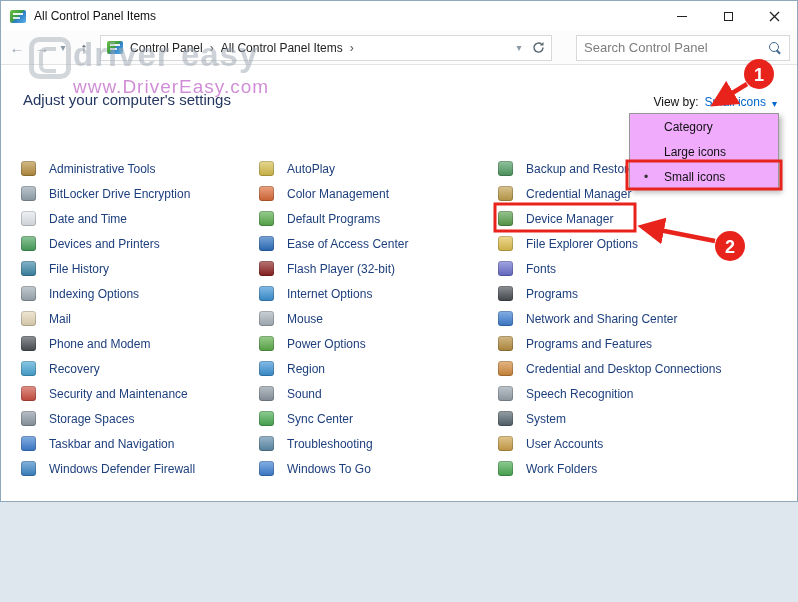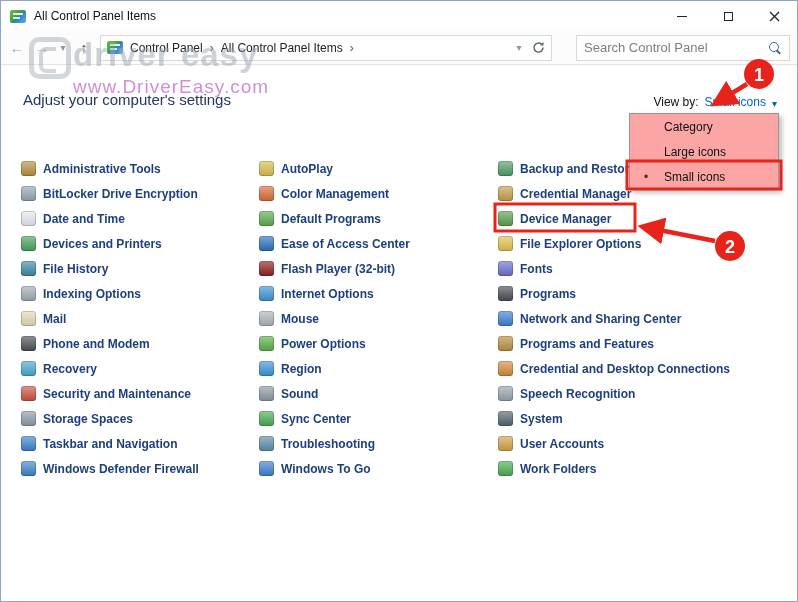--- a/index.html
+++ b/index.html
@@ -3,21 +3,21 @@
 <meta charset="utf-8">
 <style>
   :root{
     --annotation:#e8231c;
     --link:#0066cc;
     --item-text:#1d3f7d;
     --heading:#23365f;
   }
   *{box-sizing:border-box;margin:0;padding:0}
   body{margin:0;background:#dfe7ee;font-family:"Liberation Sans","DejaVu Sans",sans-serif;}
-  .app{position:relative;width:798px;height:602px;background:#fff;border:1px solid #8fa8bc;overflow:hidden;}
+  .app{position:relative;width:798px;height:502px;background:#fff;border:1px solid #8fa8bc;overflow:hidden;}
 
   
   .titlebar{height:30px;display:flex;align-items:center;background:#fff;padding-left:9px;}
   .cp-mini{width:16px;height:13px;border-radius:2px;background:linear-gradient(135deg,#6cc04a 0%,#3f9e3f 45%,#2f7fc4 55%,#58b2e8 100%);position:relative;flex:none;}
   .cp-mini::before{content:"";position:absolute;left:3px;top:3px;right:3px;height:2px;background:#fff;opacity:.9;}
   .cp-mini::after{content:"";position:absolute;left:3px;top:7px;right:6px;height:2px;background:#e8f4fc;opacity:.9;}
   .title-text{font-size:12px;color:#111;margin-left:8px;}
   .win-btns{margin-left:auto;display:flex;height:100%;}
   .win-btn{width:46px;height:100%;display:flex;align-items:center;justify-content:center;cursor:default;}
   .min-glyph{width:10px;height:1px;background:#222;}
@@ -47,30 +47,30 @@
   .wm-url{font-size:19px;color:#a21caf;margin-top:3px;letter-spacing:1px;}
 
   
   .page-title{position:absolute;left:22px;top:90px;font-size:15px;color:var(--heading);z-index:5;}
   .view-by{position:absolute;right:20px;top:94px;display:flex;align-items:flex-end;gap:6px;font-size:12px;z-index:5;}
   .view-by-label{color:#111;}
   .view-by-value{color:var(--link);}
   .view-by-chev{color:var(--link);font-size:10px;}
 
   
-  .menu{position:absolute;left:628px;top:112px;width:150px;background:#fca5a5;border:1px solid #979797;box-shadow:3px 3px 5px rgba(0,0,0,.25);z-index:20;}
+  .menu{position:absolute;left:628px;top:112px;width:150px;background:#f0abfc;border:1px solid #979797;box-shadow:3px 3px 5px rgba(0,0,0,.25);z-index:20;}
   .menu-option{position:relative;height:25px;display:flex;align-items:center;padding-left:34px;font-size:12px;color:#111;}
   .menu-option .bullet{position:absolute;left:14px;top:50%;transform:translateY(-50%);font-size:12px;color:#333;}
 
   
   .col{position:absolute;top:155px;z-index:2;}
   .col1{left:20px;width:235px;}
   .col2{left:258px;width:238px;}
   .col3{left:497px;width:300px;}
-  .cp-item{height:25px;display:flex;align-items:center;gap:7px;font-weight:bold;}
+  .cp-item{height:25px;display:flex;align-items:center;gap:13px;}
   .cp-icon{width:15px;height:15px;border-radius:3px;flex:none;background-image:linear-gradient(rgba(255,255,255,.38),rgba(0,0,0,.10));box-shadow:inset 0 0 0 1px rgba(0,0,0,.18);}
   .cp-label{font-size:12px;color:var(--item-text);white-space:nowrap;}
 
   
   .overlay{position:absolute;inset:0;z-index:50;pointer-events:none;}
   .ann-stroke{stroke:var(--annotation);fill:none;}
   .ann-fill{fill:var(--annotation);}
   .badge-num{fill:#fff;font-size:18px;font-weight:bold;font-family:"Liberation Sans","DejaVu Sans",sans-serif;}
 </style>
 </head>

